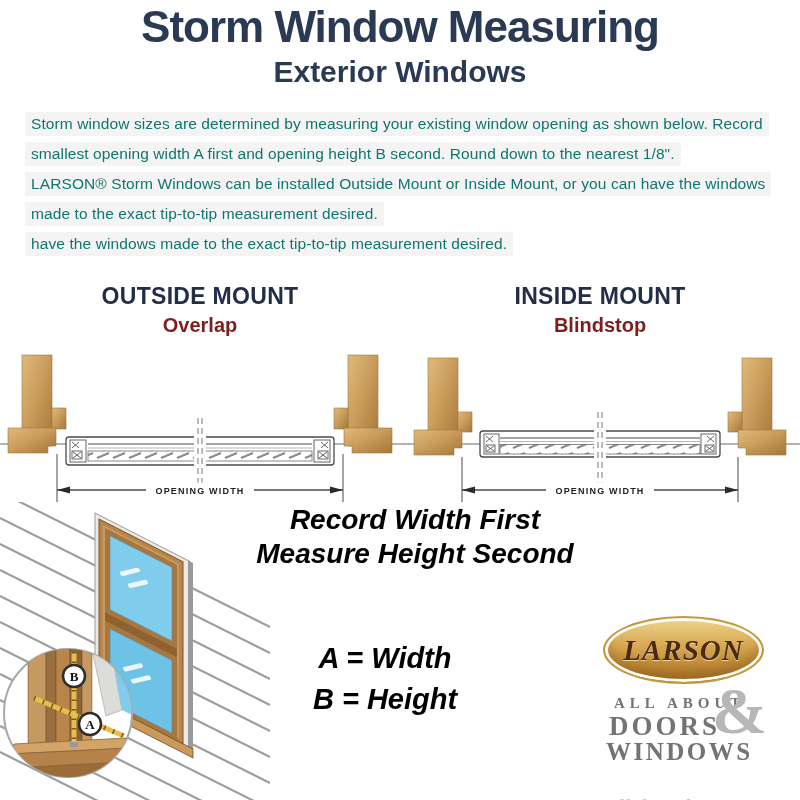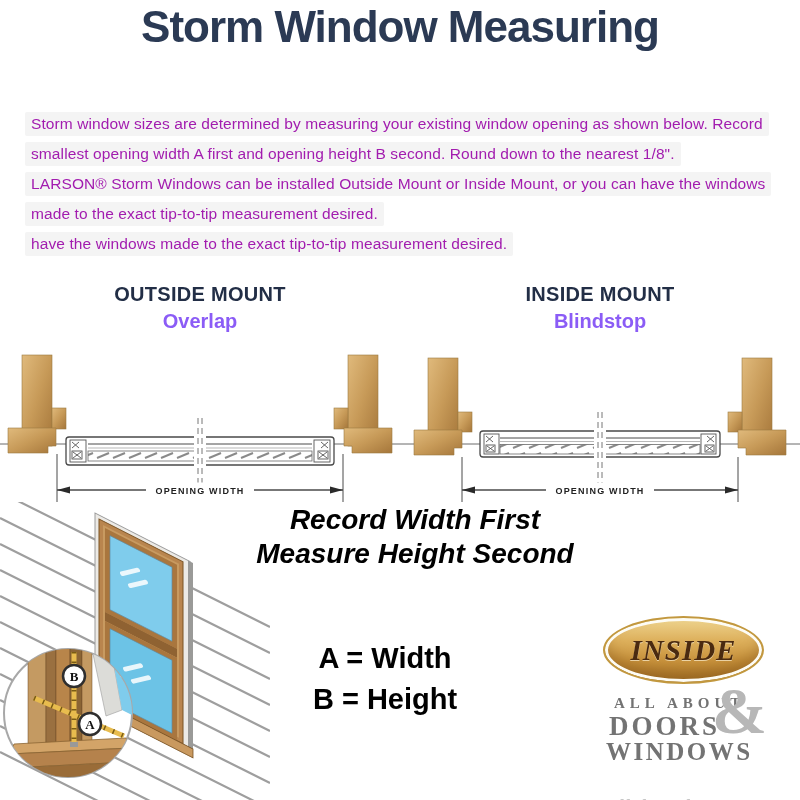--- a/index.html
+++ b/index.html
@@ -5,39 +5,39 @@
   html,body{margin:0;padding:0;background:#fff;}
   body{width:800px;height:800px;position:relative;font-family:"Liberation Sans",sans-serif;overflow:hidden;}
   .page{position:absolute;left:0;top:0;width:800px;height:800px;background:#fff;}
 
   .title{position:absolute;top:2px;left:0;width:800px;text-align:center;
          font-size:44px;font-weight:700;letter-spacing:-1px;color:#2b3a54;}
   .subtitle{position:absolute;top:55px;left:0;width:800px;text-align:center;
          font-size:30px;font-weight:700;color:#2b3a54;}
 
   .intro{position:absolute;top:112px;left:25px;width:760px;}
-  .intro-line{font-size:15.5px;color:#a21caf;letter-spacing:.1px;background:#f4f4f4;
+  .intro-line{font-size:15.5px;color:#0f766e;letter-spacing:.1px;background:#f4f4f4;
          width:fit-content;padding:3px 6px;margin-bottom:6px;border-radius:2px;white-space:nowrap;}
 
   .diagram-col{position:absolute;top:283px;width:400px;text-align:center;}
   .diagram-col.left{left:0;}
   .diagram-col.right{left:400px;}
-  .dg-heading{font-size:20px;font-weight:700;color:#222e46;letter-spacing:.3px;}
-  .dg-sub{font-size:20px;font-weight:700;color:#8b5cf6;margin-top:4px;}
+  .dg-heading{font-size:23px;font-weight:700;color:#222e46;letter-spacing:.3px;}
+  .dg-sub{font-size:20px;font-weight:700;color:#7f1d1d;margin-top:4px;}
 
   svg.diagram{position:absolute;top:350px;width:400px;height:160px;}
   svg.diagram.left{left:0;}
   svg.diagram.right{left:400px;}
   .dim-label{font-family:"Liberation Sans",sans-serif;font-size:9px;font-weight:700;
          letter-spacing:1.2px;fill:#222;}
 
   .measure-note{position:absolute;top:503px;left:215px;width:400px;text-align:center;
          font-size:28px;line-height:34px;font-weight:700;font-style:italic;color:#000;}
   .legend{position:absolute;top:638px;left:280px;width:210px;text-align:center;
-         font-size:29px;line-height:41px;font-weight:700;color:#000;}
+         font-size:29px;line-height:41px;font-weight:700;font-style:italic;color:#000;}
 
   svg.illustration{position:absolute;left:0;top:502px;width:270px;height:298px;}
   .badge-letter{font-family:"Liberation Serif",serif;font-size:13px;font-weight:700;fill:#111;text-anchor:middle;}
 
   .logo-oval{position:absolute;left:603px;top:616px;width:157px;height:64px;border-radius:50%;
          background:linear-gradient(180deg,#efd691 0%,#ddb05c 35%,#c8923c 68%,#ab772a 100%);
          border:2px solid #c2983f;
          box-shadow:inset 0 0 0 3px #fdfcf5, inset 0 -10px 14px rgba(110,64,8,.35);
          display:flex;align-items:center;justify-content:center;}
   .logo-text{font-family:"Liberation Serif",serif;font-weight:700;font-style:italic;
@@ -49,20 +49,21 @@
   .wm-doors{left:609px;top:711px;font-size:27px;letter-spacing:3px;text-align:right;}
   .wm-windows{left:606px;top:738px;font-size:25px;letter-spacing:2.5px;}
   .wm-site{left:610px;top:796px;font-size:17px;letter-spacing:1.5px;color:#c6c6c6;font-family:Liberation Serif, serif;}
 </style>
 </head>
 <body>
 
 <div class="page">
 
   <div class="title">Storm Window Measuring</div>
+  <div class="subtitle">Exterior Windows</div>
 
   <div class="intro">
     <div class="intro-line">Storm window sizes are determined by measuring your existing window opening as shown below. Record</div>
     <div class="intro-line">smallest opening width A first and opening height B second. Round down to the nearest 1/8".</div>
     <div class="intro-line">LARSON® Storm Windows can be installed Outside Mount or Inside Mount, or you can have the windows</div>
     <div class="intro-line">made to the exact tip-to-tip measurement desired.</div>
     <div class="intro-line">have the windows made to the exact tip-to-tip measurement desired.</div>
   </div>
 
   <div class="diagram-col left">
@@ -263,21 +264,21 @@
       </g>
     </g>
   </svg>
 
   <div class="legend">
     <div>A = Width</div>
     <div>B = Height</div>
   </div>
 
   <div class="logo-oval">
-    <span class="logo-text">INSIDE</span>
+    <span class="logo-text">LARSON</span>
   </div>
   <div class="wm wm-allabout">ALL ABOUT</div>
   <div class="wm wm-amp">&amp;</div>
   <div class="wm wm-doors">DOORS</div>
   <div class="wm wm-windows">WINDOWS</div>
   <div class="wm wm-site">allaboutdoors.com</div>
 
 </div>
 
 </body></html>

